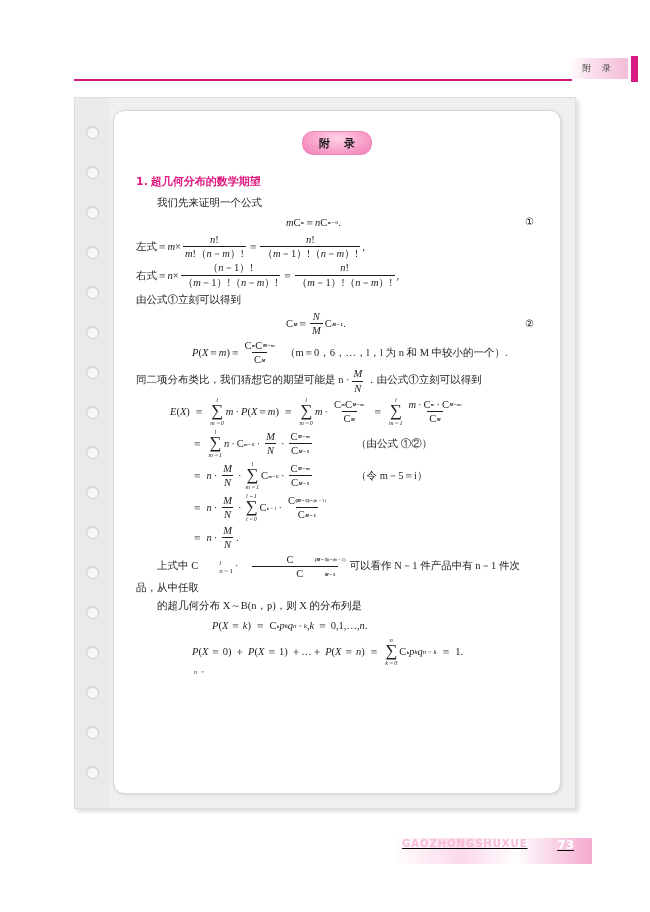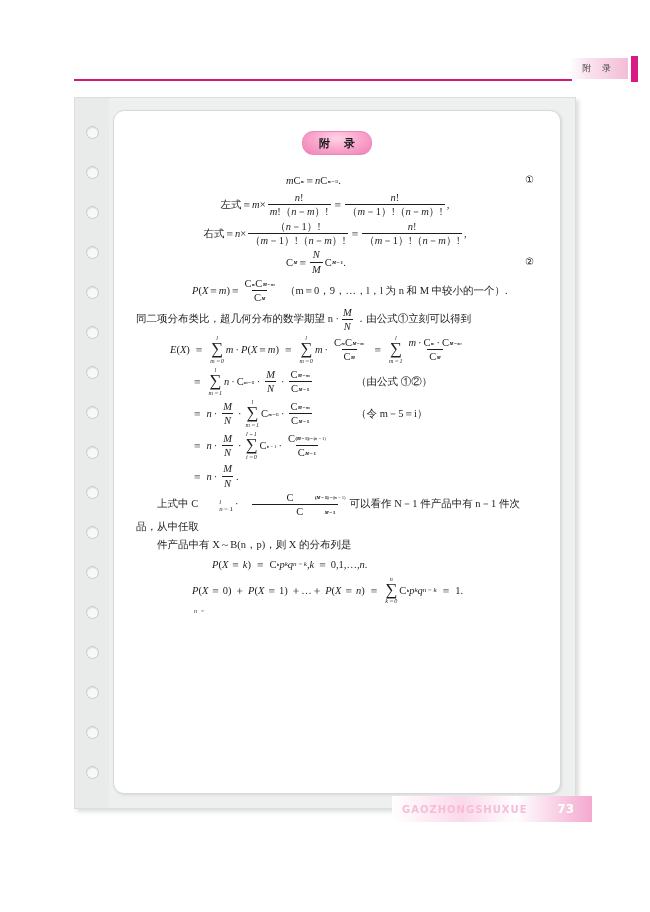--- a/index.html
+++ b/index.html
@@ -135,21 +135,21 @@
     font-weight: bold;
     font-family: "DejaVu Sans", sans-serif;
   }
 
   
   .eq-row {
     display: flex;
     align-items: center;
     margin: 3px 0;
   }
-  .eq-center { justify-content: center; }
+  .eq-center { justify-content: flex-start; }
   .eq-body { display: flex; align-items: center; }
   .eq-tag {
     margin-left: auto;
     font-size: 10px;
   }
   .eq-note { margin-left: 42px; white-space: nowrap; }
 
   .eq-indent-1 { padding-left: 34px; }
   .eq-indent-2 { padding-left: 56px; }
   .eq-indent-3 { padding-left: 76px; }
@@ -192,24 +192,24 @@
     margin: 0 2px;
     line-height: 1;
   }
   .sigma .lim { font-size: 0.58em; font-style: italic; }
   .sigma .big { font-size: 1.6em; font-style: normal; }
   .opdot { margin: 0 2px; }
 
   
   #page-footer {
     position: absolute;
-    left: 392px; top: 796px;
+    left: 392px; top: 838px;
     width: 200px; height: 26px;
     background: linear-gradient(to right, #ffffff 0%, #fbd9ea 35%, #fefeff 62%, #f4a9cf 100%);
-    display: flex; align-items: center;
+    display: flex;  text-decoration: underline;
   }
   #footer-brand {
     margin-left: 10px;
     font-size: 10px;
     font-weight: bold;
     letter-spacing: 1px;
     color: #f6bcd8;
     font-family: "DejaVu Sans", sans-serif;
   }
   #page-number {
@@ -257,21 +257,25 @@
   <div id="content-card">
 
     <div id="appendix-pill-wrap">
       <div id="appendix-pill">
         <span>附 录</span>
       </div>
     </div>
 
     <div id="doc-body">
 
-
+      <div class="sec-heading">
+        <span class="num">1.</span><span>超几何分布的数学期望</span>
+      </div>
+
+      <div class="para">我们先来证明一个公式</div>
 
       <div class="eq-row">
         <div class="eq-body" style="margin-left:150px">
           <span class="mi">m</span>
             <span class="comb"><span class="cletter">C</span><span class="ss">
                 <span class="sup" style="vertical-align:baseline"><i>m</i></span>
                 <span class="sub" style="vertical-align:baseline"><i>n</i></span>
               </span></span>
             <span class="mo">＝</span>
             <span class="mi">n</span>
@@ -314,20 +318,21 @@
             </span>
           <span class="mo">＝</span>
           <span class="frac">
               <span class="num-part"><i>n</i>!</span>
               <span class="den-part">（<i>m</i>－1）!（<i>n</i>－<i>m</i>）!</span>
             </span>
             <span class="mo">,</span>
         </div>
       </div>
 
+      <div class="para noindent">由公式①立刻可以得到</div>
 
       <div class="eq-row">
         <div class="eq-body" style="margin-left:150px">
           <span class="comb"><span class="cletter">C</span><span class="ss">
                 <span class="sup" style="vertical-align:baseline"><i>M</i></span>
                 <span class="sub" style="vertical-align:baseline"><i>N</i></span>
               </span></span>
           <span class="mo">＝</span>
           <span class="frac">
               <span class="num-part"><i>N</i></span>
@@ -358,26 +363,26 @@
                     <span class="sub" style="vertical-align:baseline"><i>n</i></span>
                   </span></span><span class="comb"><span class="cletter">C</span><span class="ss">
                     <span class="sup" style="vertical-align:baseline"><i>M</i>－<i>m</i></span>
                     <span class="sub" style="vertical-align:baseline"><i>N</i>－<i>n</i></span>
                   </span></span></span>
             <span class="den-part"><span class="comb"><span class="cletter">C</span><span class="ss">
                     <span class="sup" style="vertical-align:baseline"><i>M</i></span>
                     <span class="sub" style="vertical-align:baseline"><i>N</i></span>
                   </span></span></span>
           </span>
-          <span style="margin-left:6px">（m＝0，9，…，l，l 为 n 和 M 中较小的一个）.</span>
+          <span style="margin-left:6px">（m＝0，6，…，l，l 为 n 和 M 中较小的一个）.</span>
         </div>
       </div>
 
       <div class="para noindent">
-        <span>同二项分布类比，超几何分布的数学期望 n ·</span><span class="frac">
+        <span>同二项分布类比，我们猜想它的期望可能是 n ·</span><span class="frac">
             <span class="num-part"><i>M</i></span>
             <span class="den-part"><i>N</i></span>
           </span><span>．由公式①立刻可以得到</span>
       </div>
 
       <div class="eq-row eq-indent-1">
         <div class="eq-body">
           <span class="mi">E</span>
             <span>(</span>
             <span class="mi">X</span>
@@ -563,21 +568,21 @@
                   <span class="sub" style="vertical-align:baseline">(<i>N</i>－1)－(<i>n</i>－1)</span>
                 </span></span></span>
             <span class="den-part"><span class="comb"><span class="cletter">C</span><span class="ss">
                   <span class="sup" style="vertical-align:baseline"><i>M</i>－1</span>
                   <span class="sub" style="vertical-align:baseline"><i>N</i>－1</span>
                 </span></span></span>
           </span><span>可以看作 N－1 件产品中有 n－1 件次品，从中任取</span>
       </div>
 
 
-      <div class="para">件产品中有 X～B(n，p)，则 X 的分布列是</div>
+      <div class="para">的超几何分布 X～B(n，p)，则 X 的分布列是</div>
 
       <div class="eq-row eq-indent-3">
         <div class="eq-body">
           <span class="mi">P</span>
             <span>(</span>
             <span class="mi">X</span>
             <span class="mo" style="margin:0 2px">＝</span>
             <span class="mi">k</span>
             <span>)</span>
             <span class="mo" style="margin:0 4px">＝</span>

